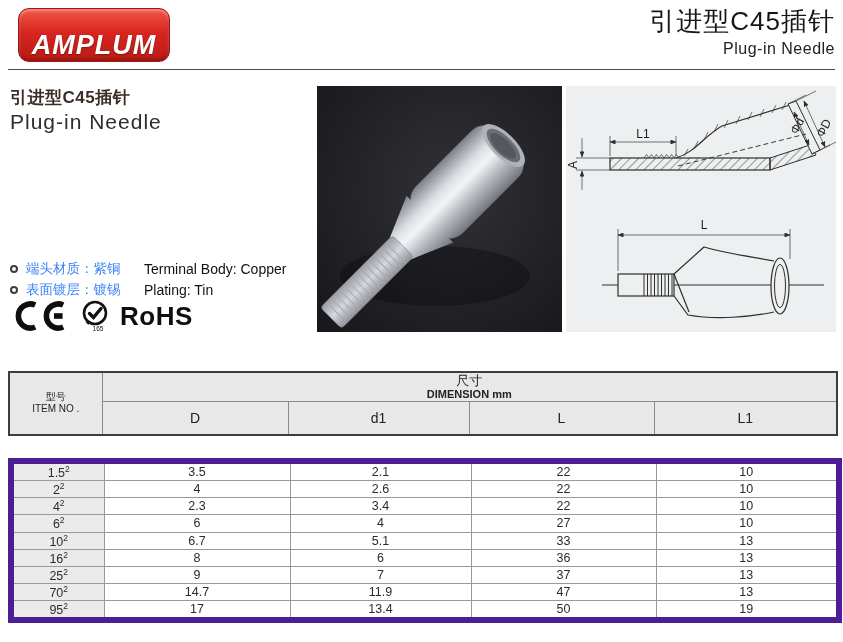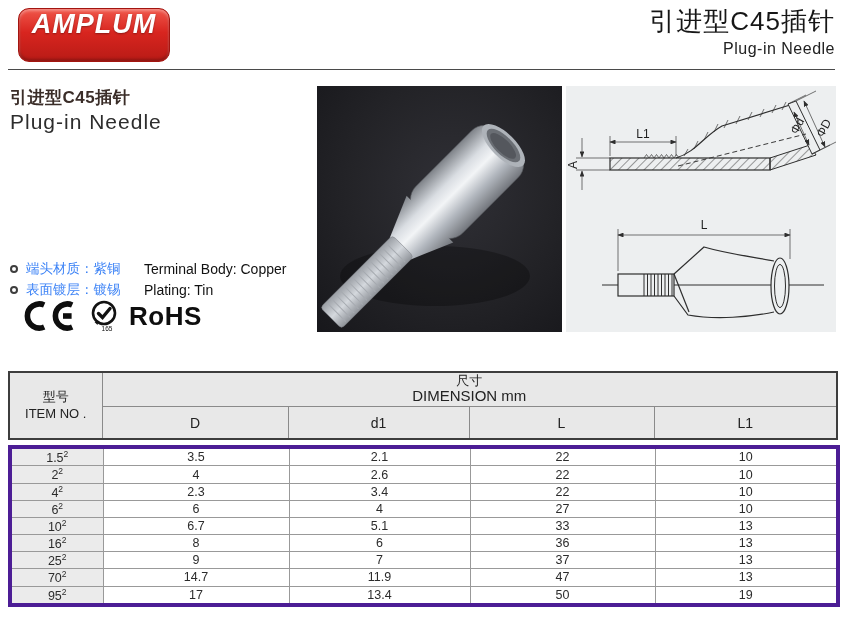--- a/index.html
+++ b/index.html
@@ -15,62 +15,62 @@
   .page{
     position:relative;width:843px;height:642px;background:#fff;overflow:hidden;
     font-family:"Liberation Sans","DejaVu Sans",sans-serif;color:#222;
   }
   
   .logo{
     position:absolute;left:18px;top:8px;width:152px;height:54px;border-radius:11px;
     background:linear-gradient(180deg,#f0564a 0%,var(--logo-red) 45%,#b91b16 100%);
     border:1px solid #a31510;
     box-shadow:inset 0 2px 3px rgba(255,255,255,.35), inset 0 -2px 3px rgba(0,0,0,.25);
-    display:flex;align-items:flex-start;justify-content:center;
+    display:flex;align-items:flex-end;justify-content:center;
   }
   .logo span{
     color:#fff;font-style:italic;font-weight:900;font-size:27px;letter-spacing:1px;
     text-shadow:0 1px 2px rgba(0,0,0,.35);
   }
   .header-titles{position:absolute;right:8px;top:4px;text-align:right;}
   .header-title-cn{font-size:26px;color:#161616;letter-spacing:1px;}
   .header-title-en{font-size:16px;color:#222;margin-top:1px;letter-spacing:.5px;}
   .header-rule{position:absolute;left:8px;top:69px;width:827px;border-top:1.6px solid #4a4a4a;}
   
   .sec-title{position:absolute;left:10px;top:86px;}
   .sec-title-cn{font-size:17px;font-weight:bold;color:var(--accent-dark);letter-spacing:.5px;}
   .sec-title-en{font-size:21px;color:#2d2d2d;letter-spacing:1px;margin-top:1px;}
   .specs{position:absolute;left:10px;top:258px;}
   .spec-row{display:grid;grid-template-columns:16px 108px auto;align-items:center;height:21px;}
   .spec-bullet{width:8px;height:8px;border:2.2px solid #3e3e3e;border-radius:50%;}
   .spec-cn{font-size:13.5px;color:#3b82f6;}
   .spec-en{font-size:14px;color:#111;padding-left:10px;}
-  .certs{position:absolute;left:21px;top:296px;display:flex;align-items:center;gap:9px;height:40px;}
+  .certs{position:absolute;left:12px;top:296px;display:flex;align-items:center;gap:9px;height:40px;}
   .rohs{font-size:26px;font-weight:800;color:#0e0e0e;letter-spacing:.5px;}
   
   .photo{
     position:absolute;left:317px;top:86px;width:245px;height:246px;
     background:radial-gradient(ellipse at 55% 42%, #303036 0%, var(--photo-bg) 55%, #17171b 100%);
   }
   
   .diagram-panel{position:absolute;left:566px;top:86px;width:270px;height:246px;background:var(--diagram-bg);}
   .dia{display:block;}
   .dl{stroke:#2e2e2e;stroke-width:1.2;fill:none;}
   .thin{stroke:#3a3a3a;stroke-width:.7;fill:none;}
   .dimtxt{font-size:12px;fill:#1f1f1f;font-family:"Liberation Sans",sans-serif;}
   
   .table-wrap{position:absolute;left:8px;top:371px;width:828px;}
   table{border-collapse:collapse;width:828px;table-layout:fixed;}
   .thead-table{border:2px solid #3d3d3d;background:var(--table-header-bg);}
   .thead-table th{border:1px solid #8a8a8a;font-weight:normal;color:#222;}
-  th.item-head{width:93px;font-size:13px;line-height:1.25;}
+  th.item-head{width:93px;font-size:10px;line-height:1.25;}
   th.dim-head{height:25px;font-size:13px;line-height:1.1;padding:1px 16px;}
-  .dim-head-en{font-size:15px;}
+  .dim-head-en{font-size:11px;font-weight:bold;}
   th.col-head{height:33px;font-size:14px;}
-  .tbody-table{border:4px solid #4c1d95;margin-top:5px;}
+  .tbody-table{border:6px solid #4c1d95;margin-top:22px;}
   .tbody-table td{border:1px solid #999;height:17px;text-align:center;font-size:12.5px;color:#2c2c2c;padding:0;}
   .tbody-table td.c-item{background:var(--row-label-bg);}
   .c-item sup{font-size:8.5px;}
 </style>
 </head>
 <body>
 
 <div class="page">
 
   <div class="logo">

